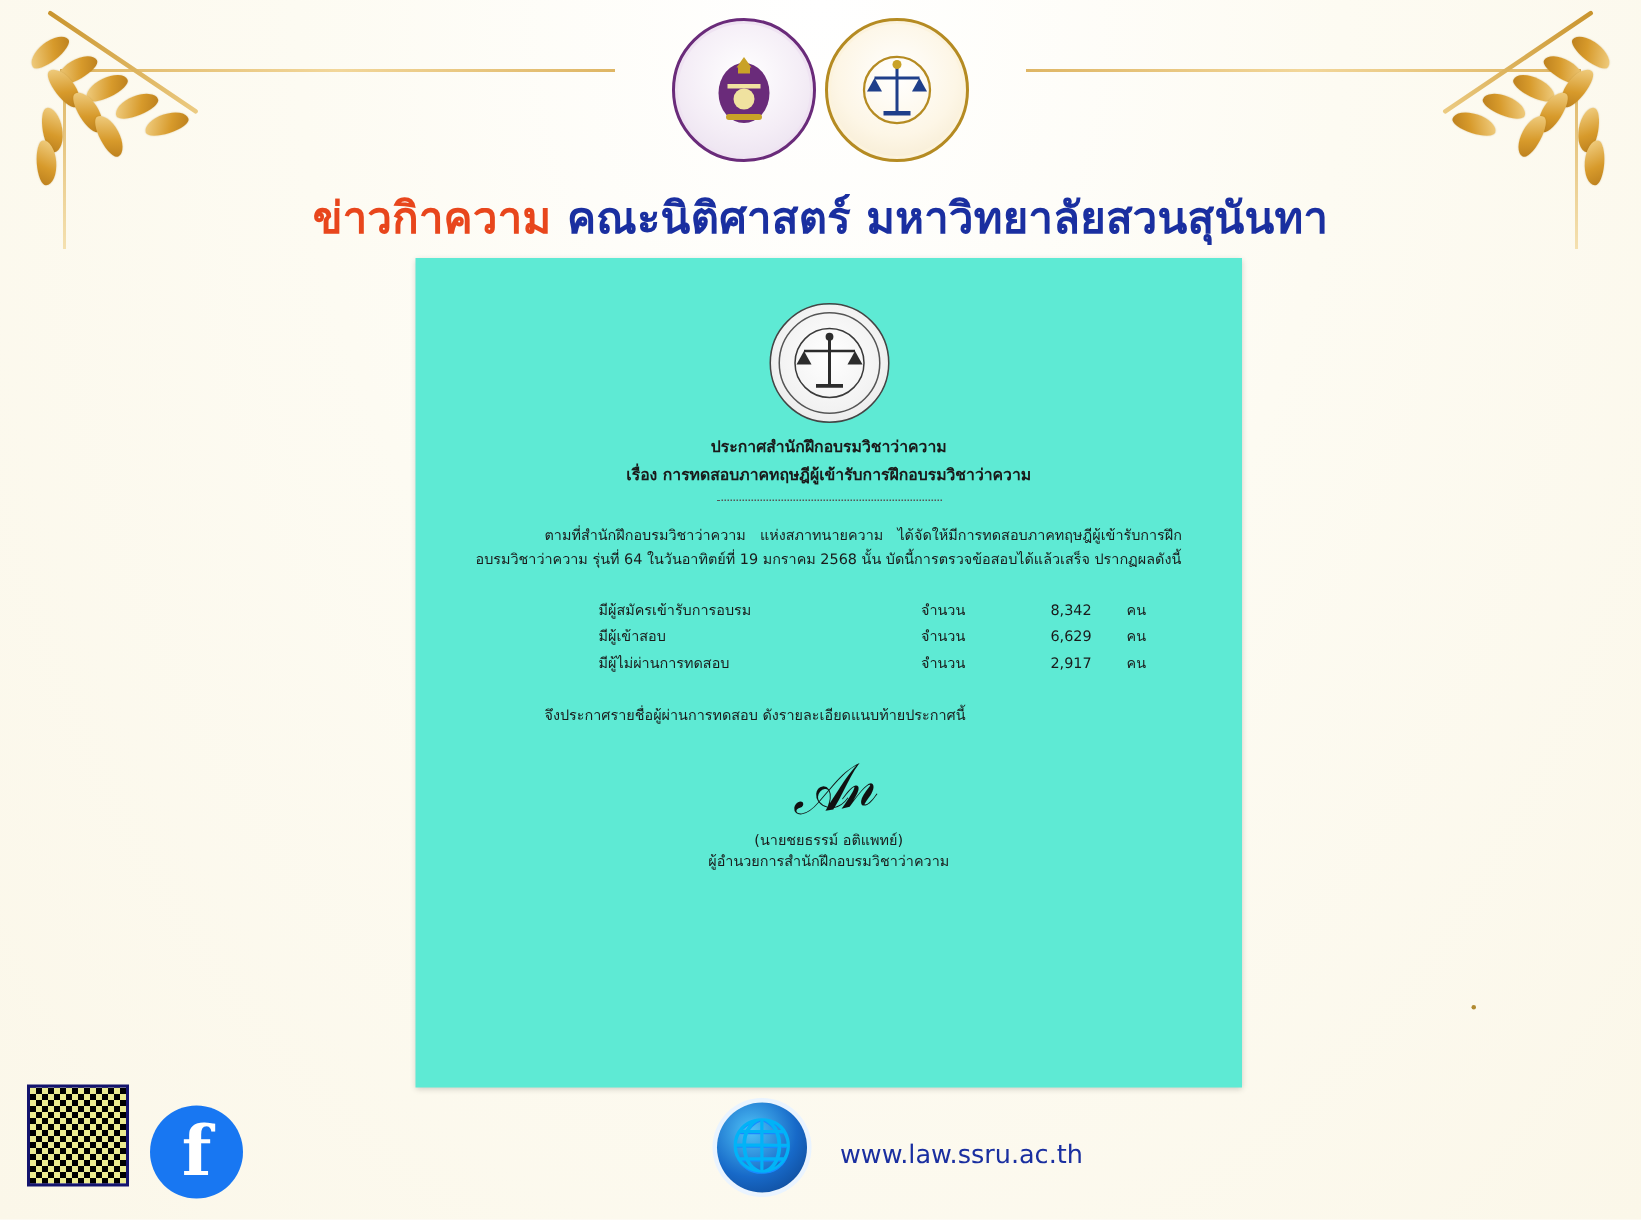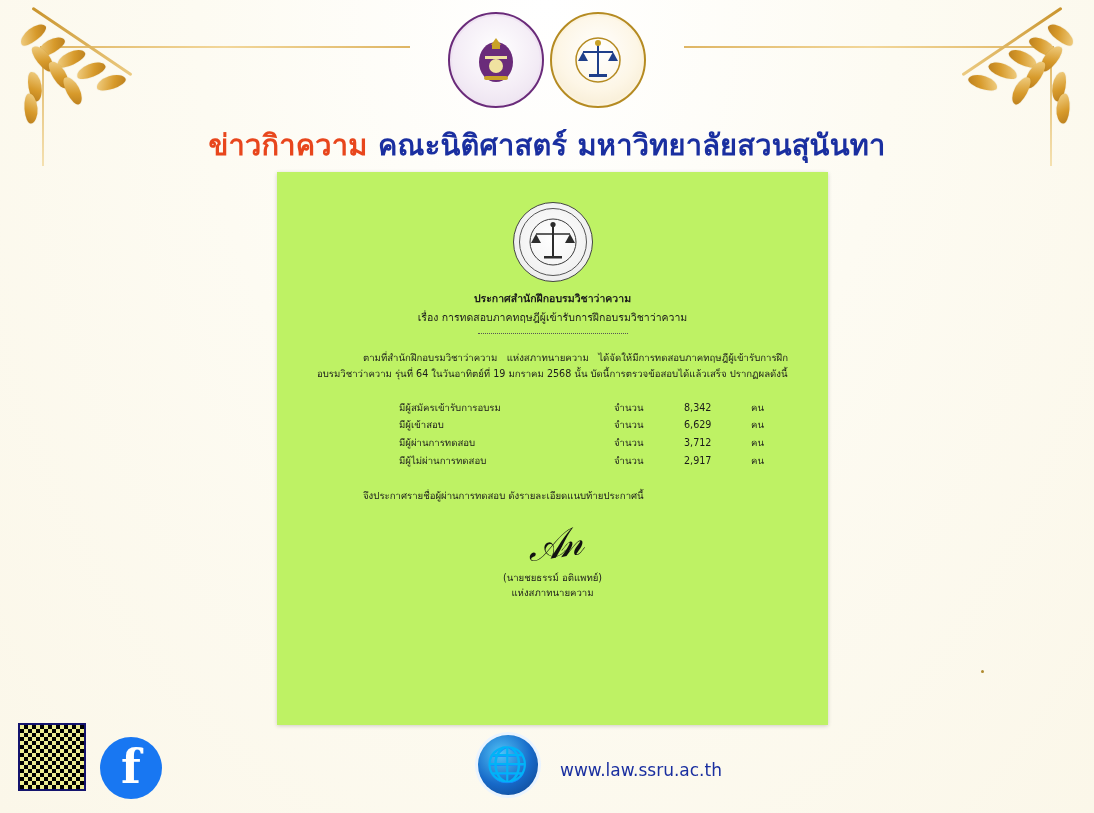--- a/index.html
+++ b/index.html
@@ -102,21 +102,21 @@
   .headline .news { color: #e8461c; }
   .headline .org  { color: #1a2fa0; }
 
   
   .doc {
     position: absolute;
     left: 277px;
     top: 172px;
     width: 551px;
     height: 553px;
-    background: #bef264;
+    background: #5eead4;
     box-shadow: 0 1px 4px rgba(0,0,0,.18);
     color: #1a1a1a;
     font-size: 9.5px;
     line-height: 1.55;
   }
   .doc-seal {
     width: 78px; height: 78px;
     margin: 30px auto 8px;
     border-radius: 50%;
     background:
@@ -133,21 +133,21 @@
     border: 1px solid #555;
   }
   .doc-title {
     text-align: center;
     font-weight: bold;
     font-size: 10.5px;
     margin-top: 6px;
   }
   .doc-subject {
     text-align: center;
-    font-weight: normal;
+    font-weight: bold;
     font-size: 10.5px;
     margin-top: 3px;
   }
   .doc-round {
     text-align: center;
     font-weight: bold;
     font-size: 10.5px;
     margin-top: 3px;
   }
   .doc-divider {
@@ -165,21 +165,21 @@
   .doc-table {
     margin: 16px 0 0 0;
     width: 100%;
     border-collapse: collapse;
     font-size: 9.6px;
     padding-left: 14px;
   }
   .doc-table td { padding: 1.5px 0; }
   .td-label  { width: 215px; padding-left: 122px !important; }
   .td-word   { width: 70px; }
-  .td-num    { width: 60px; text-align: left; }
+  .td-num    { width: 60px; text-align: center; }
   .td-unit   { padding-left: 7px !important; }
 
   .doc-note {
     margin: 18px 40px 0 40px;
     text-indent: 46px;
     font-size: 9.6px;
   }
   .doc-date {
     margin: 18px 0 0 0;
     text-align: center;
@@ -357,41 +357,35 @@
           <td class="td-num">8,342</td>
           <td class="td-unit">คน</td>
         </tr>
         <tr>
           <td class="td-label">มีผู้เข้าสอบ</td>
           <td class="td-word">จำนวน</td>
           <td class="td-num">6,629</td>
           <td class="td-unit">คน</td>
         </tr>
         <tr>
-          <td class="td-label">มีผู้ผ่านการทดสอบ</td>
-          <td class="td-word">จำนวน</td>
-          <td class="td-num">3,712</td>
-          <td class="td-unit">คน</td>
-        </tr>
-        <tr>
           <td class="td-label">มีผู้ไม่ผ่านการทดสอบ</td>
           <td class="td-word">จำนวน</td>
           <td class="td-num">2,917</td>
           <td class="td-unit">คน</td>
         </tr>
       </tbody>
     </table>
 
     <div class="doc-note">จึงประกาศรายชื่อผู้ผ่านการทดสอบ ดังรายละเอียดแนบท้ายประกาศนี้</div>
 
     <div class="signature">
       <span class="sig-mark">𝒜𝓃</span>
     </div>
     <div class="sig-name">(นายชยธรรม์  อติแพทย์)</div>
-    <div class="sig-org">แห่งสภาทนายความ</div>
+    <div class="sig-pos">ผู้อำนวยการสำนักฝึกอบรมวิชาว่าความ</div>
   </div>
 
   <div class="dot-right"></div>
 
   <div class="qr"></div>
 
   <div class="fb">f</div>
 
   <div class="globe">🌐</div>
   <div class="url">www.law.ssru.ac.th</div>

